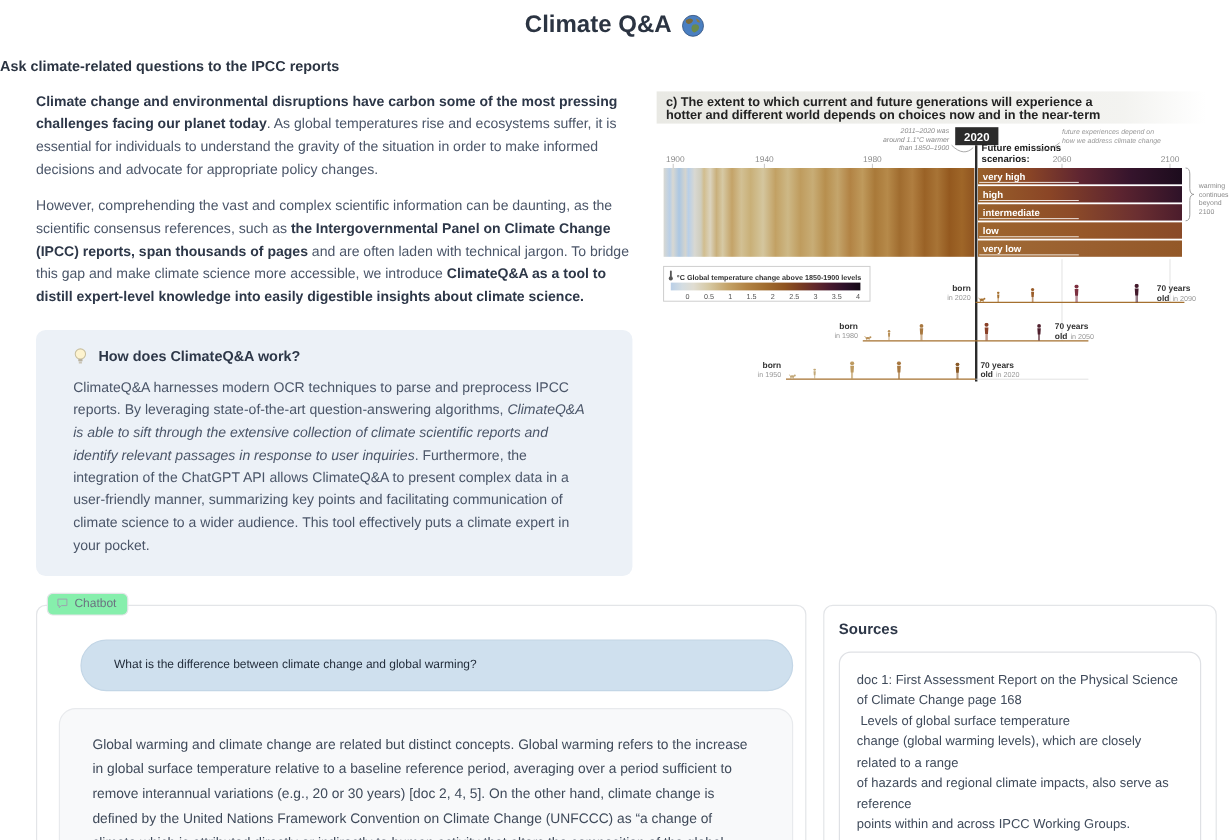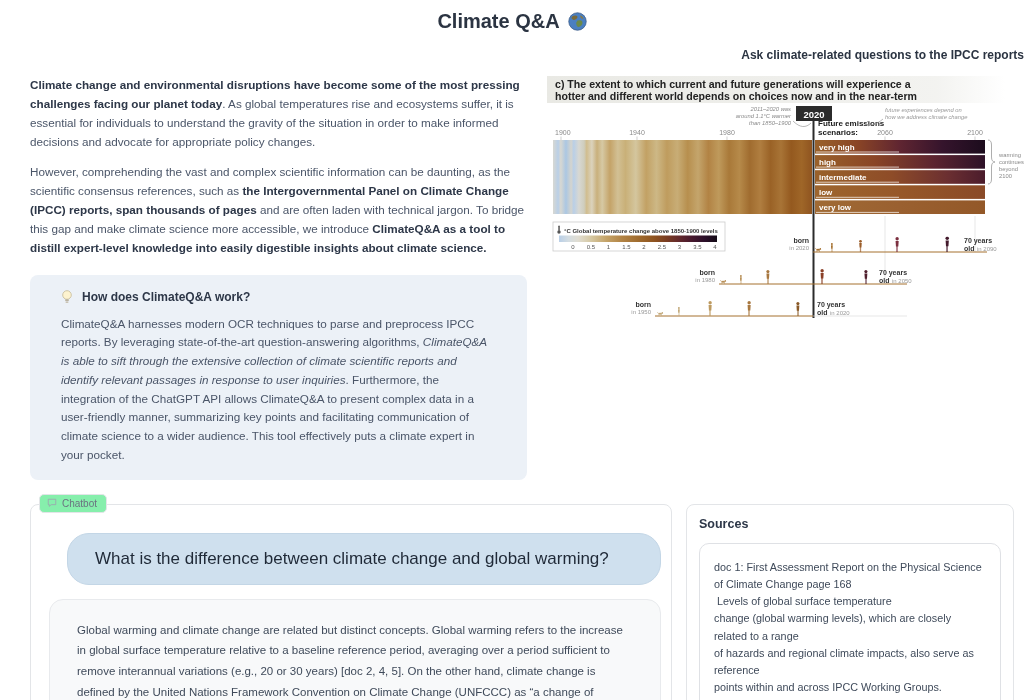--- a/index.html
+++ b/index.html
@@ -3,21 +3,21 @@
 <meta charset="utf-8">
 <style>
   * { box-sizing: border-box; margin: 0; padding: 0; }
   html,body { width:1024px; height:700px; overflow:hidden; background:#ffffff;
     font-family:"Liberation Sans", sans-serif; color:#4a5568; }
 
   
   .hdr { padding-top:10px; }
   .title-row { display:flex; justify-content:center; align-items:center; gap:8px; }
   .app-title { font-size:20px; font-weight:bold; color:#2b3442; }
-  .subtitle { text-align:right; font-size:12px; font-weight:bold; color:#2b3442; margin-top:15px; }
+  .subtitle { text-align:left; font-size:12px; font-weight:bold; color:#2b3442; margin-top:15px; }
 
   
   .main-row { display:flex; gap:20px; padding:0 30px; margin-top:14px; }
   .left-col { width:497px; flex:none; }
   .right-col { flex:1; min-width:0; }
 
   .left-col p { font-size:11.7px; line-height:1.62; color:#4a5568; margin-bottom:11px; }
   .left-col b { color:#2d3748; }
 
   .how-box { background:#ecf1f7; border-radius:8px; padding:13px 31px 15px;
@@ -32,21 +32,21 @@
   
   .bottom-row { display:flex; gap:14px; padding:0 10px 0 30px; margin-top:24px; height:310px; }
 
   .chat-panel { position:relative; width:642px; flex:none; border:1px solid #e3e5e8;
     border-radius:8px; background:#fff; }
   .chat-label { position:absolute; top:-11px; left:8px; background:#86efac;
     border:1px solid #e3e5e8; border-radius:5px; padding:3px 9px 3px 7px;
     font-size:10px; color:#6b7280; display:flex; align-items:center; gap:5px; }
   .chat-scroll { padding:28px 10px 10px 18px; height:100%; }
   .msg-user { margin-left:18px; background:#cfe0ee; border:1px solid #c3d6e6;
-    border-radius:22px; padding:15px 27px; font-size:17px; color:#1f2937; }
+    border-radius:22px; padding:15px 27px; font-size:10px; color:#1f2937; }
   .msg-bot { margin-top:14px; background:#f8f9fa; border:1px solid #e8eaed;
     border-radius:14px; padding:20px 27px; font-size:11.5px; line-height:1.8; color:#3f4a5a; }
 
   .sources-panel { flex:1; border:1px solid #e3e5e8; border-radius:8px;
     padding:10px 12px; background:#fff; min-width:0; }
   .sources-title { font-size:12.5px; font-weight:bold; color:#2d3748; margin:2px 0 12px; }
   .sources-box { border:1px solid #dfe1e5; border-radius:10px; padding:15px 14px;
     font-size:10.8px; line-height:1.6; color:#3f4a5a; height:258px; overflow:hidden; }
   .doc-text { white-space:pre-wrap; }
 
@@ -65,21 +65,21 @@
       <path d="M10 9 Q14 8 15 10 Q16 13 13 15 Q10 17 9 14 Q8 11 10 9Z" fill="#6b8a4a"></path>
       <path d="M13 3.5 Q15.5 4.5 16.5 7 Q14.5 7.5 13.5 6 Q12.5 4.5 13 3.5Z" fill="#8a7a45"></path>
       <circle cx="10" cy="10" r="9.2" fill="none" stroke="#3a5a86" stroke-width="0.8"></circle>
     </svg>
   </div>
   <div class="subtitle">Ask climate-related questions to the IPCC reports</div>
 </div>
 
 <div class="main-row">
   <div class="left-col">
-    <p><b>Climate change and environmental disruptions have become some of the most pressing challenges facing our planet today</b><span>. As global temperatures rise and ecosystems suffer, it is essential for individuals to understand the gravity of the situation in order to make informed decisions and advocate for appropriate policy changes.</span></p>
+    <p><b>Climate change and environmental disruptions have carbon some of the most pressing challenges facing our planet today</b><span>. As global temperatures rise and ecosystems suffer, it is essential for individuals to understand the gravity of the situation in order to make informed decisions and advocate for appropriate policy changes.</span></p>
     <p><span>However, comprehending the vast and complex scientific information can be daunting, as the scientific consensus references, such as </span><b>the Intergovernmental Panel on Climate Change (IPCC) reports, span thousands of pages</b><span> and are often laden with technical jargon. To bridge this gap and make climate science more accessible, we introduce </span><b>ClimateQ&amp;A as a tool to distill expert-level knowledge into easily digestible insights about climate science.</b></p>
 
     <div class="how-box">
       <div class="how-title">
         <svg width="12" height="15" viewBox="0 0 12 15">
           <circle cx="6" cy="5" r="4.3" fill="#fdf3cf" stroke="#c9c0a0" stroke-width="0.9"></circle>
           <rect x="4.2" y="9.2" width="3.6" height="2" rx="0.6" fill="#b9b2a0"></rect>
           <rect x="4.6" y="11.6" width="2.8" height="1.4" rx="0.6" fill="#c9c3b4"></rect>
         </svg>
         <span>How does ClimateQ&amp;A work?</span>

